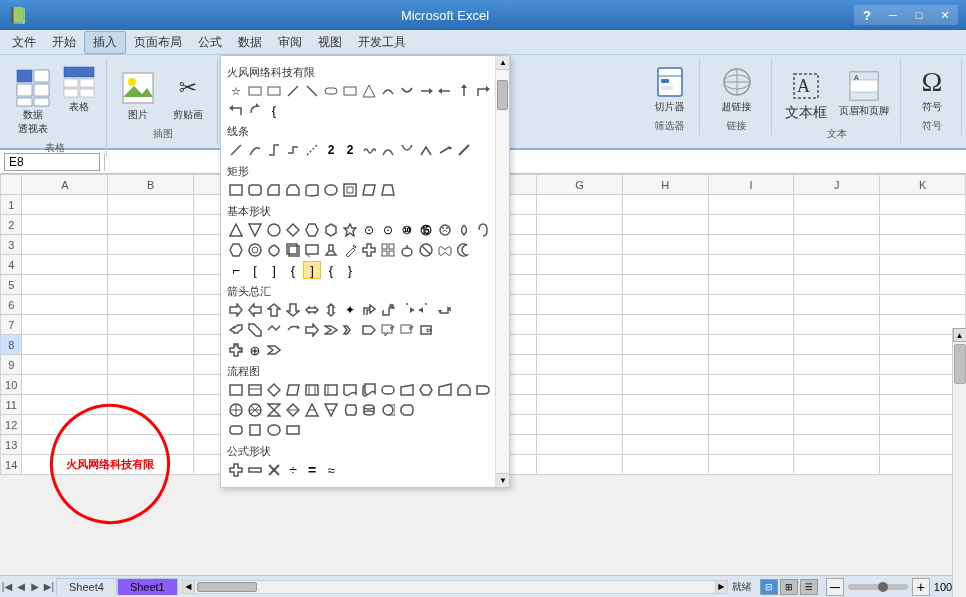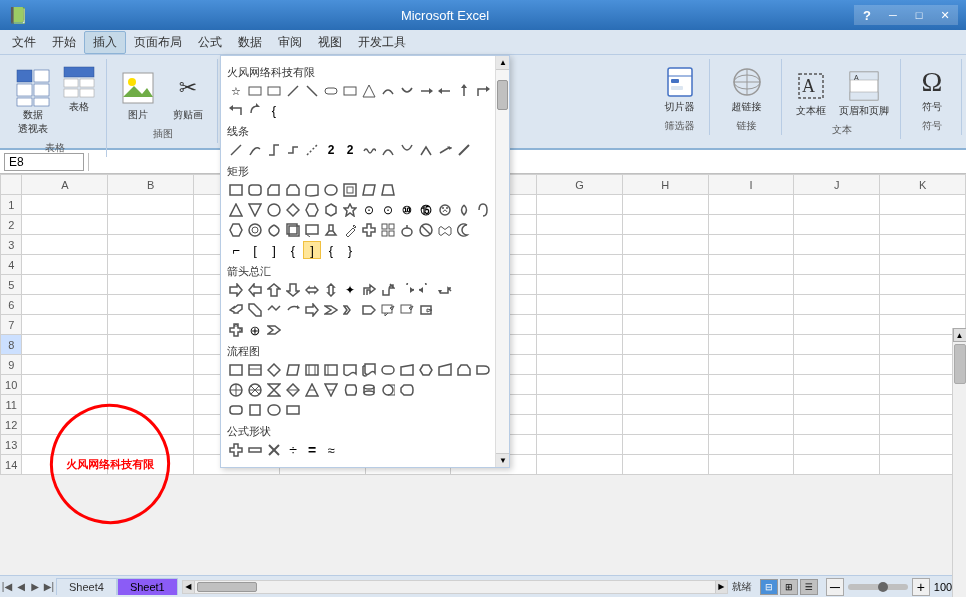--- a/index.html
+++ b/index.html
@@ -132,21 +132,21 @@
     
     .formula-bar {
       height: 24px;
       background: white;
       border-bottom: 1px solid #c0c0c0;
       display: flex;
       align-items: center;
       padding: 0 4px;
     }
     .name-box {
-      width: 80px;
+      width: 96px;
       border: 1px solid #a0a0a0;
       height: 18px;
       padding: 0 4px;
       font-size: 12px;
     }
     .formula-bar-sep {
       width: 1px; height: 18px;
       background: #c0c0c0;
       margin: 0 4px;
     }
@@ -480,21 +480,21 @@
 
     <div class="ribbon-group" style="min-width:100px;">
       <div style="flex:1; display:flex; align-items:flex-start; gap:2px; padding-top:4px;">
         <div class="ribbon-btn">
           <div class="ribbon-btn-icon" style="width:32px; height:36px;">
             <svg width="28" height="32" viewBox="0 0 28 32">
               <rect x="2" y="4" width="24" height="24" fill="none" stroke="#555" stroke-width="1.5" stroke-dasharray="3,2"></rect>
               <text x="5" y="22" font-size="18" font-family="serif" fill="#333">A</text>
             </svg>
           </div>
-          <span style="font-size:10px;">文本框</span>
+          <span style="font-size:14px;">文本框</span>
         </div>
         <div class="ribbon-btn">
           <div class="ribbon-btn-icon" style="width:36px; height:36px;">
             <svg width="32" height="32" viewBox="0 0 32 32">
               <rect x="2" y="2" width="28" height="28" fill="white" stroke="#999" stroke-width="1"></rect>
               <rect x="2" y="2" width="28" height="8" fill="#dce6f1" stroke="#999" stroke-width="0.5"></rect>
               <rect x="2" y="22" width="28" height="8" fill="#dce6f1" stroke="#999" stroke-width="0.5"></rect>
               <text x="6" y="10" font-size="7" fill="#333">A</text>
             </svg>
           </div>
@@ -990,20 +990,21 @@
           </div>
         <div class="shape-icon">
             <svg width="14" height="14">
               <polygon points="3,2 11,2 13,12 1,12" fill="none" stroke="#555" stroke-width="1.5"></polygon>
             </svg>
           </div>
       </div>
     </div>
 
     <div>
+      <div class="shape-section-title">基本形状</div>
       <div class="shape-row">
         <div class="shape-icon">
             <svg width="14" height="14">
               <polygon points="7,1 13,13 1,13" fill="none" stroke="#555" stroke-width="1.5"></polygon>
             </svg>
           </div>
         <div class="shape-icon">
             <svg width="14" height="14">
               <polygon points="7,13 13,1 1,1" fill="none" stroke="#555" stroke-width="1.5"></polygon>
             </svg>

